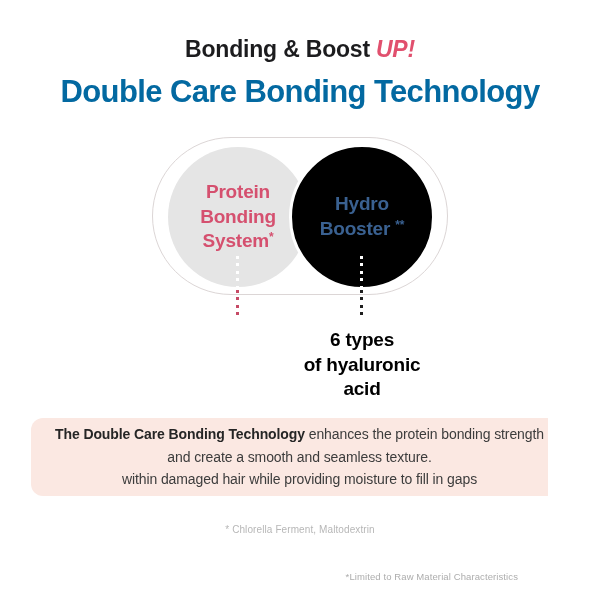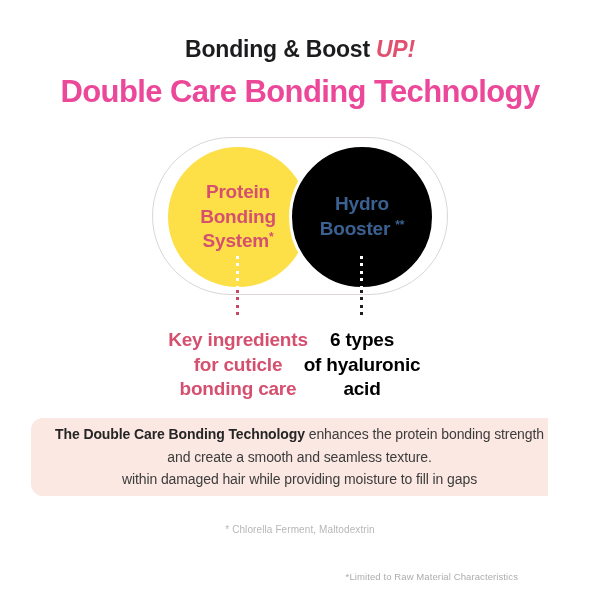--- a/index.html
+++ b/index.html
@@ -10,33 +10,33 @@
   
   .tagline{
     position:absolute;top:36px;left:0;width:600px;text-align:center;
     font-size:23px;font-weight:600;color:#1c1c1e;letter-spacing:-0.2px;
   }
   .tagline .up{
     color:#e1506e;font-style:italic;margin-left:6px;font-weight:600;
   }
   .page-title{
     position:absolute;top:74px;left:0;width:600px;text-align:center;margin:0;
-    font-size:31px;font-weight:700;color:#ec4899;letter-spacing:-0.6px;
+    font-size:31px;font-weight:700;color:#0369a1;letter-spacing:-0.6px;
   }
   
   .pill{
     position:absolute;left:152px;top:137px;width:296px;height:158px;
     border:1.5px solid #dcd6d6;border-radius:80px;box-sizing:border-box;background:#fff;
   }
   .circle{
     position:absolute;width:140px;height:140px;border-radius:50%;
     display:flex;align-items:center;justify-content:center;text-align:center;
     font-weight:700;font-size:19px;line-height:1.3;letter-spacing:-0.2px;
   }
-  .circle-protein{left:168px;top:147px;background:#fde047;color:#d5506f;z-index:1;}
+  .circle-protein{left:168px;top:147px;background:#e5e5e5;color:#d5506f;z-index:1;}
   .circle-hydro{
     left:289px;top:144px;width:146px;height:146px;box-sizing:border-box;
     border:3px solid #ffffff;background:#000000;color:#3a6191;z-index:2;
   }
   .circle .mark{font-size:12px;vertical-align:0.5em;font-weight:700;}
   .label-inner{white-space:pre-line;}
   
   .dots{position:absolute;width:3px;z-index:3;}
   .dots-white{background-image:repeating-linear-gradient(to bottom,#ffffff 0 3px,transparent 3px 7.5px);}
   .dots-red{background-image:repeating-linear-gradient(to bottom,#c64a66 0 3px,transparent 3px 7.5px);}
@@ -99,23 +99,20 @@
 Booster</span> <span class="mark">**</span>
       </div>
     </div>
 
     <div class="dots dots-white d-li"></div>
     <div class="dots dots-white d-ri"></div>
     <div class="dots dots-red d-lo"></div>
     <div class="dots dots-dark d-ro"></div>
   </div>
 
-  <div class="callout callout-protein">Key ingredients
-for cuticle
-bonding care</div>
   <div class="callout callout-hydro">6 types
 of hyaluronic
 acid</div>
 
   <div class="desc-box">
     <div class="desc-line">
       <b>The Double Care Bonding Technology</b><span> enhances the protein bonding strength</span>
     </div>
     <div class="desc-line">and create a smooth and seamless texture.</div>
     <div class="desc-line">within damaged hair while providing moisture to fill in gaps</div>

